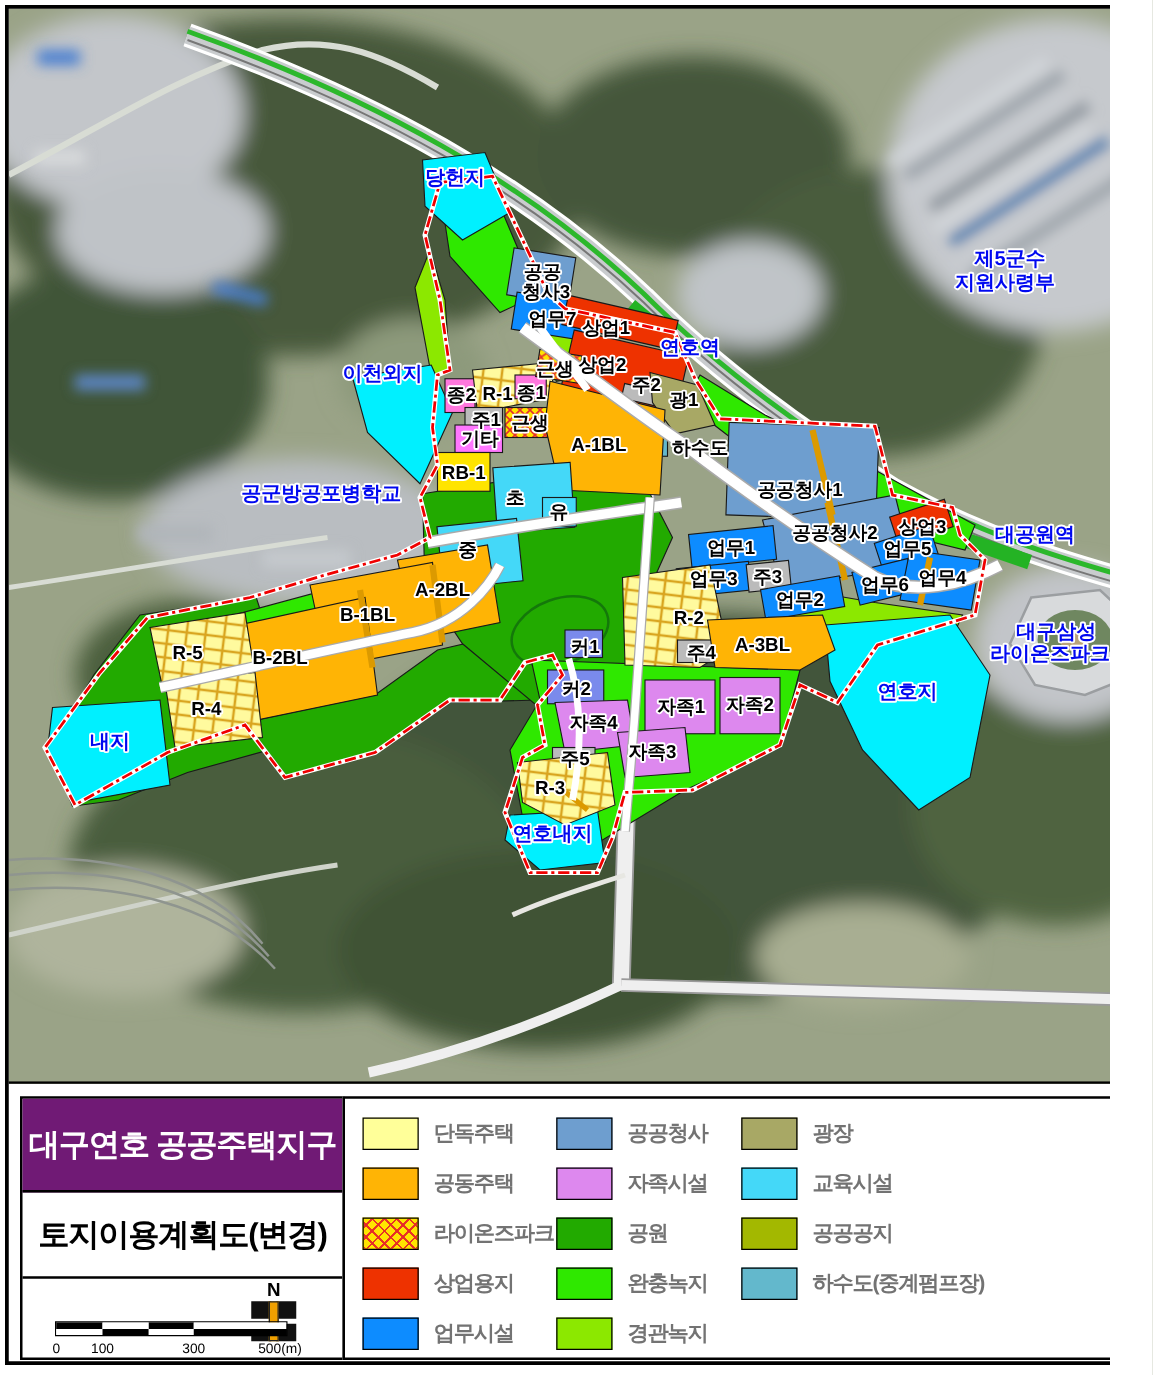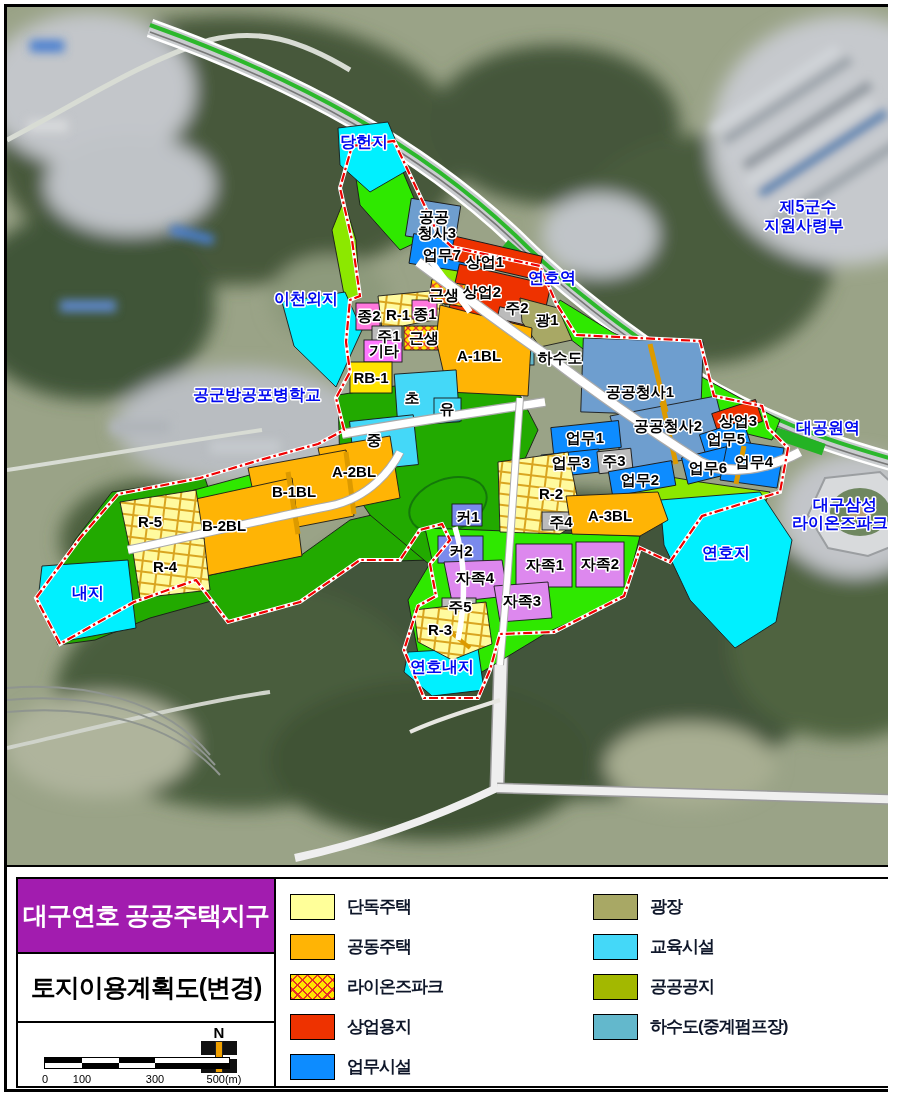--- a/index.html
+++ b/index.html
@@ -4,21 +4,21 @@
 <style>
   html,body{margin:0;padding:0;background:#ffffff;}
   .page{position:relative;width:888px;height:1100px;background:#fff;overflow:hidden;
         font-family:"Liberation Sans",sans-serif;}
   .frame{position:absolute;left:4px;top:4px;width:910px;height:1088px;border:3px solid #000;box-sizing:border-box;}
   .map{position:absolute;left:7px;top:7px;width:908px;height:860px;background:#99A285;overflow:hidden;border-bottom:2px solid #000;box-sizing:border-box;}
   .map svg{display:block;}
 
   
   .titlebox{position:absolute;left:16px;top:877px;width:260px;height:211px;border:2px solid #000;box-sizing:border-box;background:#fff;display:flex;flex-direction:column;}
-  .title-blue{height:73px;background:#a21caf;border-bottom:2px solid #000;color:#fff;font-weight:bold;font-size:25px;display:flex;align-items:center;justify-content:center;letter-spacing:-1px;}
+  .title-blue{height:73px;background:#701a75;border-bottom:2px solid #000;color:#fff;font-weight:bold;font-size:25px;display:flex;align-items:center;justify-content:center;letter-spacing:-1px;}
   .subtitle{height:67px;border-bottom:2px solid #000;color:#000;font-weight:bold;font-size:25px;display:flex;align-items:center;justify-content:center;letter-spacing:-1px;}
   .scalebox{position:relative;flex:1;}
   .northwrap{position:absolute;left:178px;top:2px;width:46px;text-align:center;}
   .north-n{font-weight:bold;font-size:15px;color:#000;line-height:15px;}
   .north-icon{position:relative;width:36px;height:32px;margin:1px auto 0;}
   .north-icon .q{position:absolute;width:16px;height:14px;background:#111;}
   .north-icon .q1{left:0;top:0}.north-icon .q2{right:0;top:0}.north-icon .q3{left:0;bottom:0}.north-icon .q4{right:0;bottom:0}
   .north-icon .pin{position:absolute;left:14px;top:0;width:8px;height:32px;background:#F0A000;border:1px solid #222;box-sizing:border-box;}
   .scalebar{position:absolute;left:26px;top:34px;width:184px;height:10px;border:1px solid #000;display:flex;}
   .scalebar span{height:100%;}
@@ -28,21 +28,21 @@
   .scaleticks b{position:absolute;transform:translateX(-50%);font-weight:normal;}
 
   .legendbox{position:absolute;left:274px;top:877px;width:632px;height:211px;border:2px solid #000;box-sizing:border-box;background:#fff;}
   .lcol{position:absolute;top:14px;display:flex;flex-direction:column;gap:13px;}
   .lit{display:flex;align-items:center;gap:12px;height:27px;}
   .sw{width:45px;height:26px;border:1px solid #000;box-sizing:border-box;flex:0 0 45px;}
   .sw-hatch{background:
       repeating-linear-gradient(45deg, rgba(230,40,40,.95) 0 1.5px, transparent 1.5px 7px),
       repeating-linear-gradient(-45deg, rgba(230,40,40,.95) 0 1.5px, transparent 1.5px 7px),
       #FFE400;}
-  .ll{font-size:17px;font-weight:bold;color:#0f172a;white-space:nowrap;letter-spacing:-1px;}
+  .ll{font-size:17px;font-weight:bold;color:#737373;white-space:nowrap;letter-spacing:-1px;}
 
   
   text{font-family:"Liberation Sans",sans-serif;font-weight:bold;text-anchor:middle;paint-order:stroke;stroke:#ffffff;stroke-width:3px;stroke-linejoin:round;}
   .zl{fill:#000;font-size:15px;}
   .bl{fill:#0008F0;font-size:16px;}
   .zone{stroke:#1a1a1a;stroke-width:0.9;}
 </style>
 </head>
 <body>
 
@@ -355,20 +355,42 @@
         </div>
       <div class="lit">
           <span class="sw" style="background-color: rgb(238, 50, 0);"></span>
           <span class="ll">상업용지</span>
         </div>
       <div class="lit">
           <span class="sw" style="background-color: rgb(13, 140, 255);"></span>
           <span class="ll">업무시설</span>
         </div>
     </div>
+    <div class="lcol" style="left:169px">
+      <div class="lit">
+          <span class="sw" style="background-color: rgb(110, 158, 207);"></span>
+          <span class="ll">공공청사</span>
+        </div>
+      <div class="lit">
+          <span class="sw" style="background-color: rgb(221, 136, 238);"></span>
+          <span class="ll">자족시설</span>
+        </div>
+      <div class="lit">
+          <span class="sw" style="background-color: rgb(34, 170, 0);"></span>
+          <span class="ll">공원</span>
+        </div>
+      <div class="lit">
+          <span class="sw" style="background-color: rgb(47, 232, 0);"></span>
+          <span class="ll">완충녹지</span>
+        </div>
+      <div class="lit">
+          <span class="sw" style="background-color: rgb(140, 232, 0);"></span>
+          <span class="ll">경관녹지</span>
+        </div>
+    </div>
     <div class="lcol" style="left:317px">
       <div class="lit">
           <span class="sw" style="background-color: rgb(168, 168, 101);"></span>
           <span class="ll">광장</span>
         </div>
       <div class="lit">
           <span class="sw" style="background-color: rgb(68, 216, 248);"></span>
           <span class="ll">교육시설</span>
         </div>
       <div class="lit">

